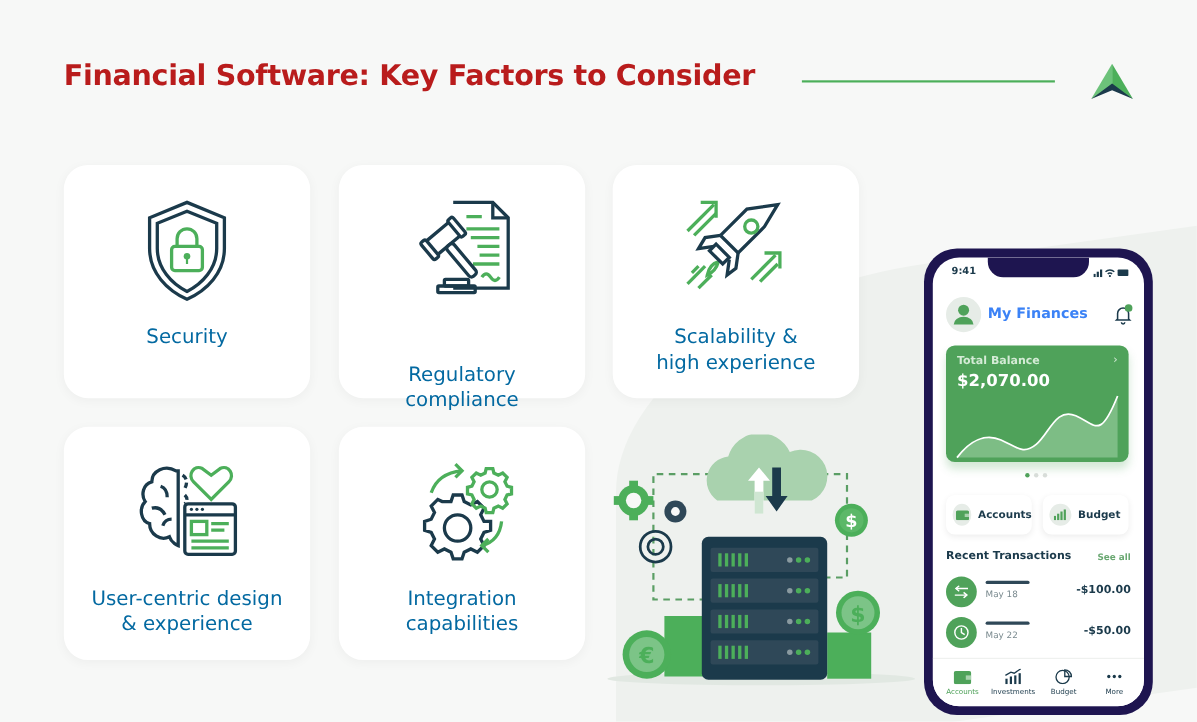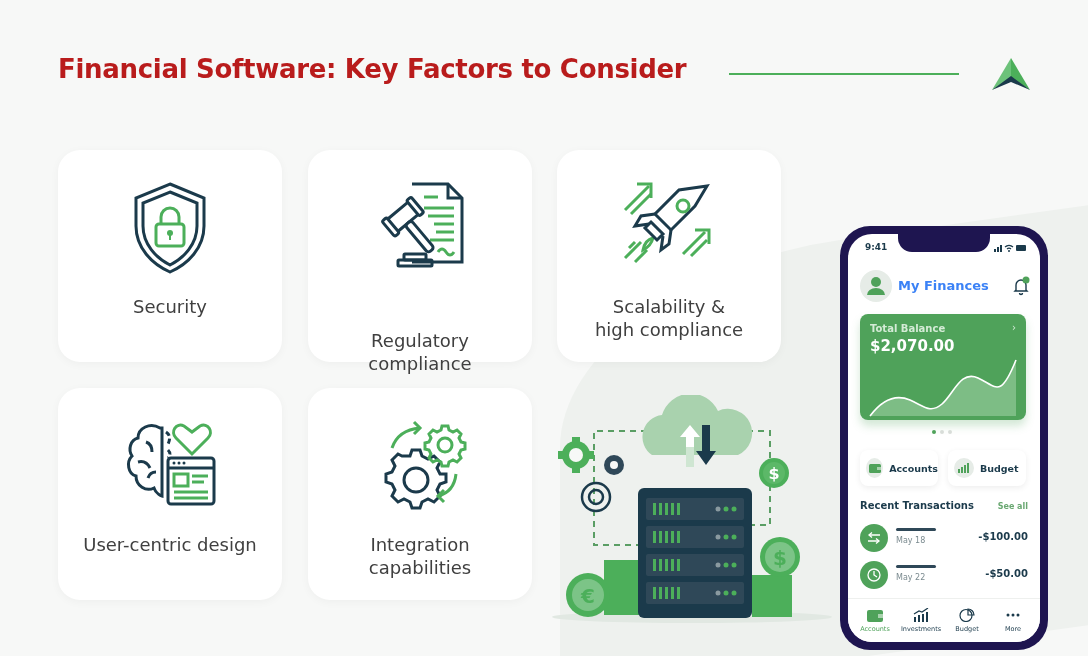--- a/index.html
+++ b/index.html
@@ -28,21 +28,21 @@
 
   .card {
     position: absolute; width: 224px; height: 212px;
     background: #ffffff; border-radius: 22px;
     box-shadow: 0 2px 10px rgba(0,0,0,0.04);
     display: flex; flex-direction: column; align-items: center;
   }
   .card .icon { margin-top: 30px; width: 96px; height: 96px; }
   .card .label {
     position: absolute; left: 0; right: 0; text-align: center;
-    font-size: 18px; line-height: 23px; color: #404040;
+    font-size: 18px; line-height: 23px; color: #0369a1;
   }
   .c1 { left: 58px; top: 150px; }
   .c2 { left: 308px; top: 150px; }
   .c3 { left: 557px; top: 150px; }
   .c4 { left: 58px; top: 388px; }
   .c5 { left: 308px; top: 388px; }
 
   .illus { position: absolute; left: 552px; top: 395px; width: 280px; height: 230px; }
 
   
@@ -189,21 +189,21 @@
     <g stroke="#1b3a4b" stroke-width="3" fill="#fff">
       <path d="M86 6 L58 10 L34 34 L50 50 L74 26 Z"></path>
       <path d="M34 34 L20 36 L14 46 L28 44"></path>
       <path d="M50 50 L48 64 L40 70 L42 56"></path>
       <path d="M30 42 L42 54 L36 60 L24 48 Z"></path>
     </g>
     <circle cx="62" cy="26" r="6" fill="none" stroke="#4caf5a" stroke-width="3"></circle>
   </svg>
   <div class="label" style="top:145px;">
     <div>Scalability &amp;</div>
-    <div>high compliance</div>
+    <div>high experience</div>
   </div>
 </div>
 
 <div class="card c4">
   <svg class="icon" viewBox="0 0 96 96">
     <path d="M38 10 C28 4 16 10 16 20 C8 22 6 32 10 38 C4 44 6 56 14 58 C14 68 24 74 32 70 C34 76 40 78 40 78 V10 Z" fill="none" stroke="#1b3a4b" stroke-width="3"></path>
     <path d="M24 24 q6 2 6 10 M16 44 q8 -2 12 6 M26 60 q2 -6 8 -6" fill="none" stroke="#1b3a4b" stroke-width="3"></path>
     <path d="M44 14 q6 4 2 12 M46 32 q4 4 0 8" fill="none" stroke="#1b3a4b" stroke-width="3" stroke-dasharray="5 3"></path>
     <path d="M70 36 L54 20 C48 14 54 4 62 8 L70 14 L78 8 C86 4 92 14 86 20 Z" fill="none" stroke="#4caf5a" stroke-width="3"></path>
     <rect x="46" y="40" width="46" height="46" rx="3" fill="#fff" stroke="#1b3a4b" stroke-width="3"></rect>
@@ -214,20 +214,21 @@
     <rect x="52" y="56" width="14" height="12" fill="none" stroke="#4caf5a" stroke-width="3"></rect>
     <g stroke="#4caf5a" stroke-width="3">
         <line x1="70" y1="58" x2="86" y2="58"></line>
         <line x1="70" y1="64" x2="82" y2="64"></line>
         <line x1="52" y1="74" x2="86" y2="74"></line>
         <line x1="52" y1="80" x2="86" y2="80"></line>
       </g>
   </svg>
   <div class="label" style="top:145px;">
     <div>User-centric design</div>
+    <div>&amp; experience</div>
   </div>
 </div>
 
 <div class="card c5">
   <svg class="icon" viewBox="0 0 96 96">
     <g fill="none" stroke="#1b3a4b" stroke-width="3">
       <path d="M30 38 h8 l2 -6 h8 l2 6 l6 3 l6 -3 l6 6 l-3 6 l3 6 h6 v8 l-6 2 l-3 6 l3 6 l-6 6 l-6 -3 l-6 3 l-2 6 h-8 l-2 -6 l-6 -3 l-6 3 l-6 -6 l3 -6 l-3 -6 l-6 -2 v-8 l6 -2 l3 -6 l-3 -6 l6 -6 z"></path>
       <circle cx="44" cy="62" r="12"></circle>
     </g>
     <g fill="none" stroke="#4caf5a" stroke-width="3">

